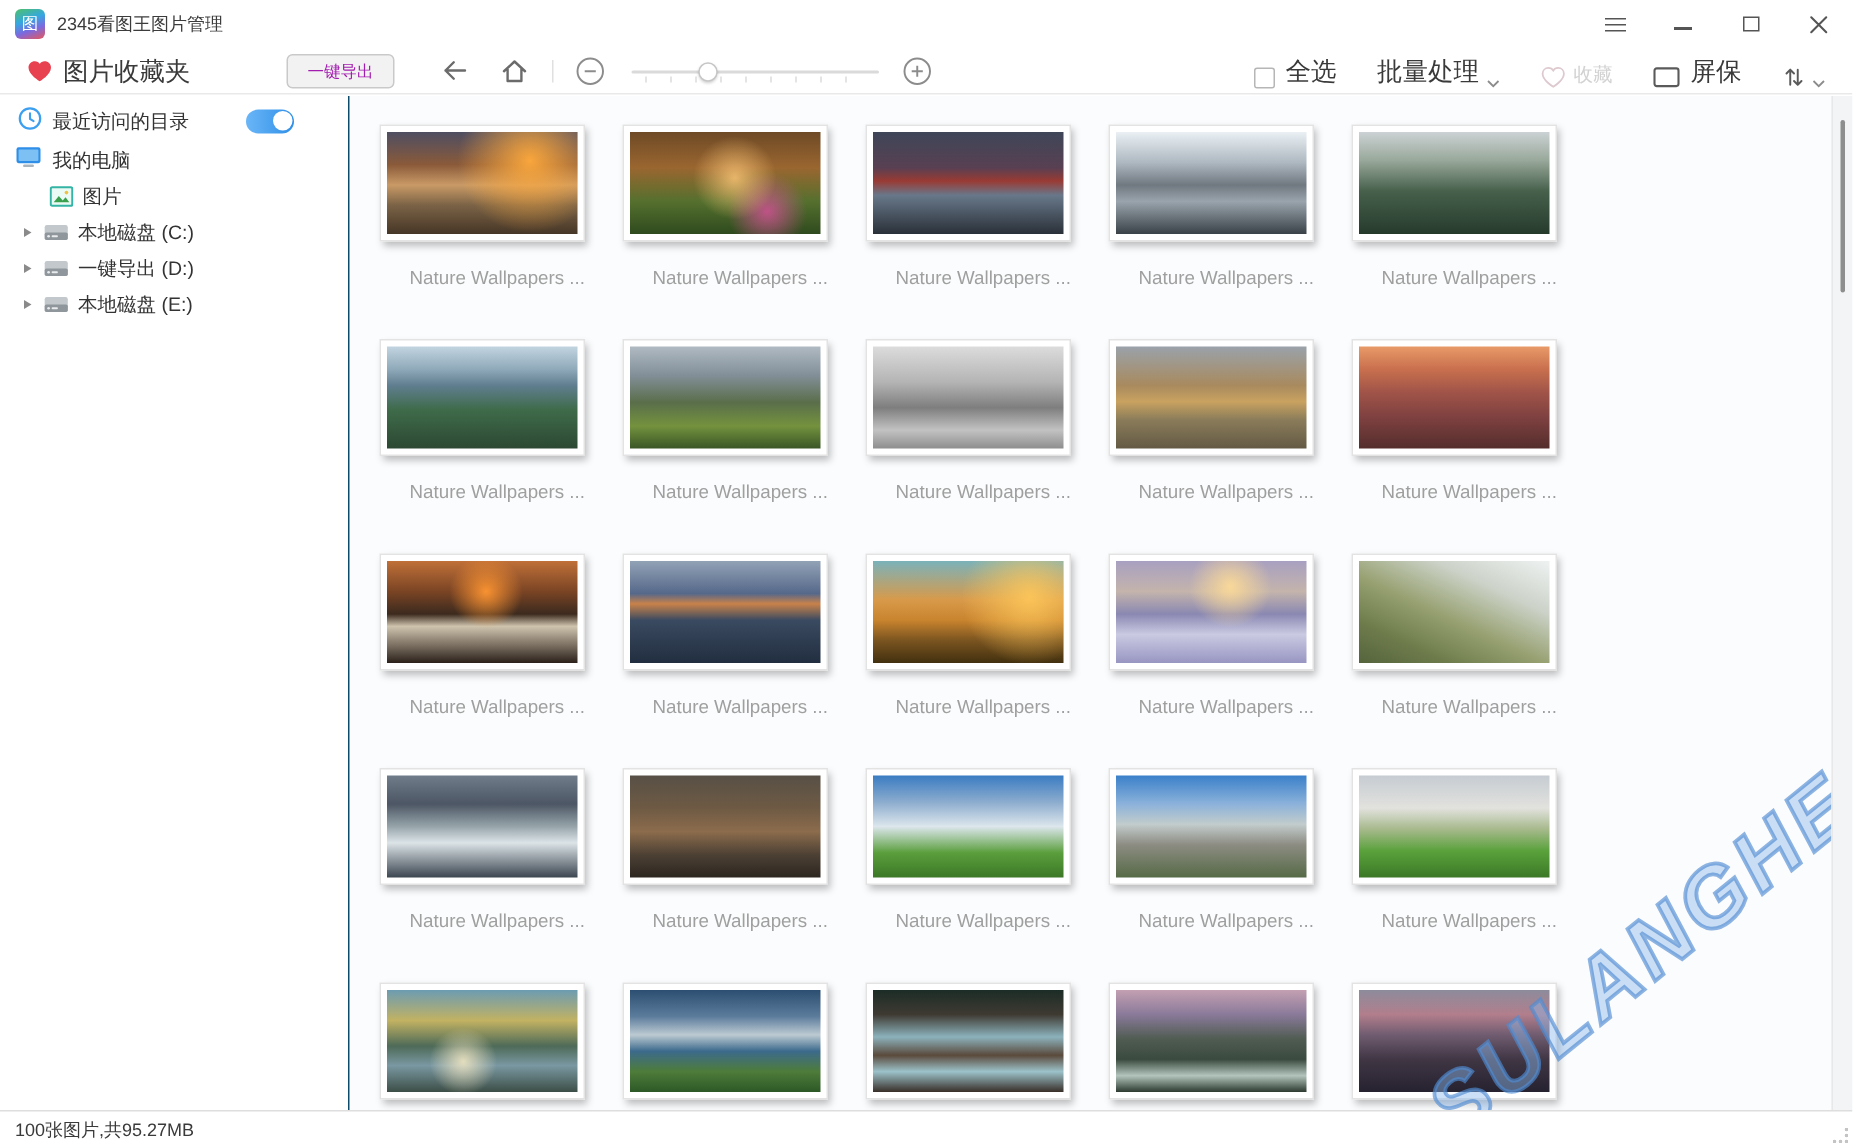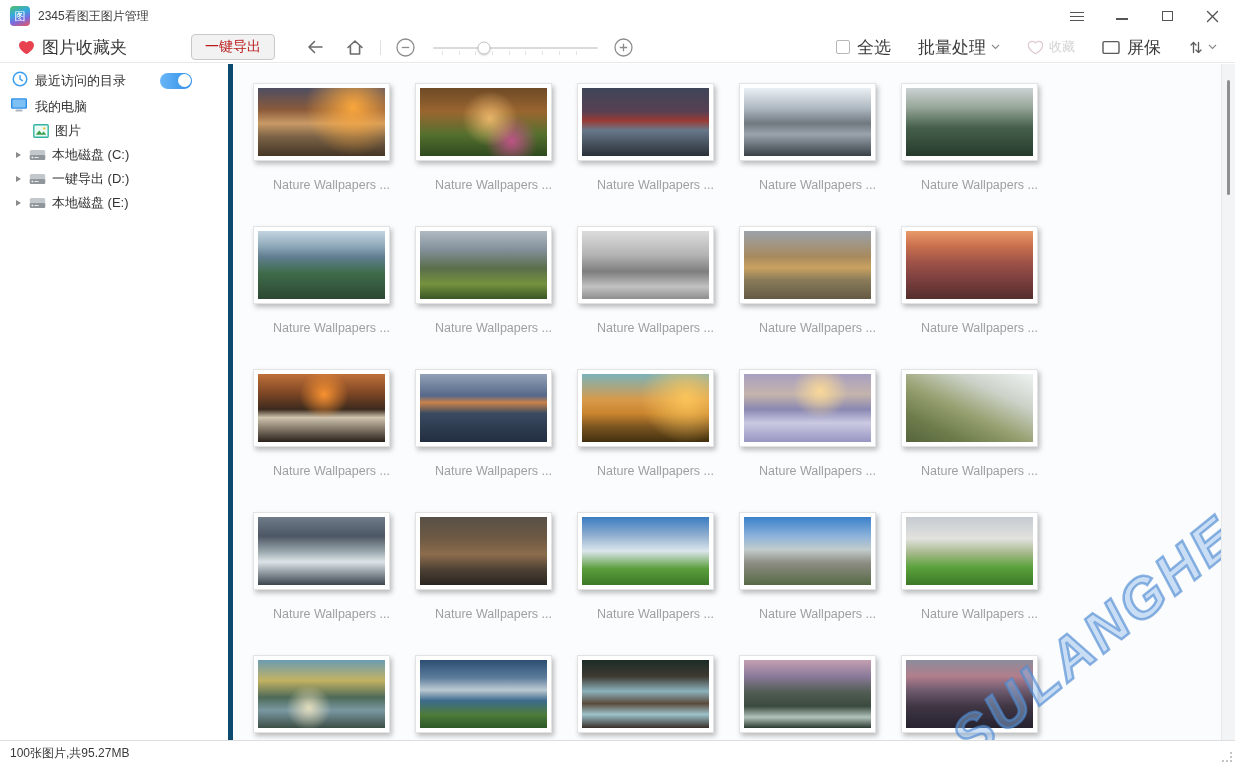--- a/index.html
+++ b/index.html
@@ -17,45 +17,45 @@
   .ham { width:14px; height:9px; border-top:1.4px solid #555; border-bottom:1.4px solid #555; position:relative; }
   .ham::before { content:""; position:absolute; left:0; right:0; top:3.2px; height:1.4px; background:#555; }
   .minbar { width:12px; height:1.5px; background:#555; margin-top:6px; }
   .maxbox { width:11px; height:10px; border:1.4px solid #555; }
 
   
   .toolbar { height:31px; border-bottom:1px solid #e9e9e9; display:flex; align-items:center; padding:0 18px 0 10px; background:#fff; }
   .tb-label { font-size:17px; color:#3a3a3a; }
   .fav-heart { margin-left:8px; display:flex; }
   .fav-label { margin-left:7px; }
-  .export-btn { margin-left:64px; font-size:14px; color:#b91c1c; background:#f2f2f2; border:1px solid #c9c9c9; border-radius:4px; padding:3px 13px; cursor:default; }
+  .export-btn { margin-left:64px; font-size:11px; color:#a21caf; background:#f2f2f2; border:1px solid #c9c9c9; border-radius:4px; padding:3px 13px; cursor:default; }
   .nav-back { margin-left:30px; display:flex; cursor:default; }
   .nav-home { margin-left:20px; display:flex; cursor:default; }
   .v-divider { margin-left:15px; width:1px; height:15px; background:#e0e0e0; }
   .zoom-out { margin-left:15px; display:flex; cursor:default; }
   .zoom-in  { margin-left:16px; display:flex; cursor:default; }
   .slider { margin-left:18px; width:165px; height:31px; position:relative; }
   .slider-track { position:absolute; left:0; right:0; top:15px; height:2px; background:#dadada; border-radius:1px; }
   .slider-ticks { position:absolute; left:9px; right:6px; top:19px; height:4px;
     background:repeating-linear-gradient(90deg,#e4e4e4 0 1px,transparent 1px 16.7px); }
   .slider-thumb { position:absolute; top:16px; width:13px; height:13px; border-radius:50%; background:#fff;
     border:1px solid #c6c6c6; box-shadow:0 1px 2px rgba(0,0,0,.18); transform:translate(-50%,-50%); cursor:default; }
-  .tb-right { margin-left:auto; display:flex; align-items:center; }
+  .tb-right { margin-left:auto; display:flex; align-items:flex-end; }
   .checkbox { width:14px; height:14px; background:#fff; border:1px solid #b6b6b6; border-radius:2px; cursor:default; }
   .cb-label { margin-left:7px; }
   .batch { margin-left:27px; }
   .caret { margin-left:5px; display:flex; }
   .heart-gray { margin-left:27px; display:flex; }
   .collect-label { margin-left:5px; font-size:13px; color:#d2d2d2; }
   .screen-ic { margin-left:27px; display:flex; }
   .saver-label { margin-left:7px; }
   .sort-ic { margin-left:28px; display:flex; }
 
   
-  .sidebar { position:absolute; left:0; top:64px; width:233px; bottom:25px; background:#fff; border-right:5px solid #0c4a6e; }
+  .sidebar { position:absolute; left:0; top:64px; width:233px; bottom:25px; background:#fff; border-right:1px solid #0c4a6e; }
   .side-row { display:flex; align-items:center; font-size:13px; color:#333; cursor:default; }
   .row-recent { height:27px; margin-top:3px; padding-left:12px; }
   .row-recent .lbl { margin-left:7px; }
   .toggle { margin-left:auto; margin-right:36px; width:32px; height:16px; border-radius:9px;
     background:linear-gradient(90deg,#6ab6f7,#2f8fe8); position:relative; cursor:default; }
   .toggle::after { content:""; position:absolute; right:1.5px; top:1.5px; width:13px; height:13px; border-radius:50%; background:#fff; }
   .row-computer { height:25px; padding-left:10px; }
   .row-computer .lbl { margin-left:7px; }
   .tree-row { height:24px; }
   .tree-arrow { width:0; height:0; border-left:5px solid #8a8a8a; border-top:3.5px solid transparent; border-bottom:3.5px solid transparent; margin-left:20px; flex:0 0 auto; }

